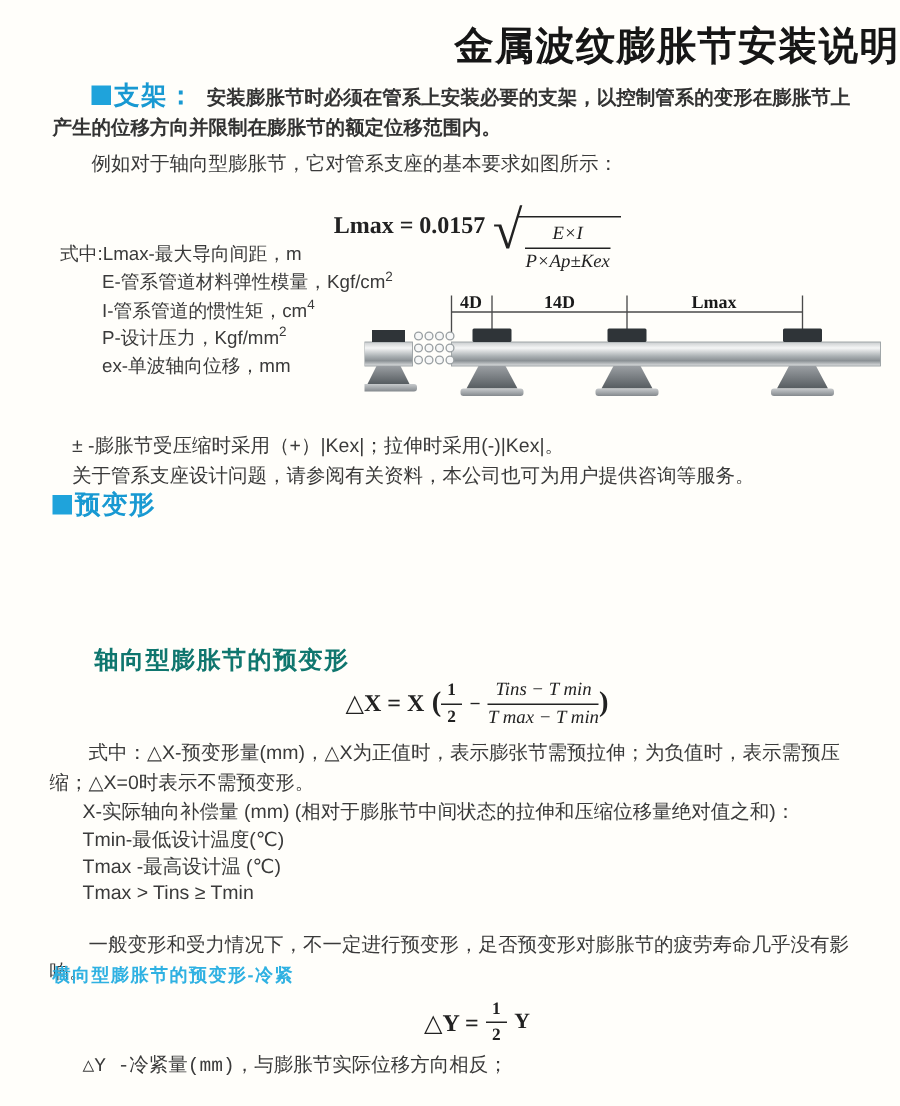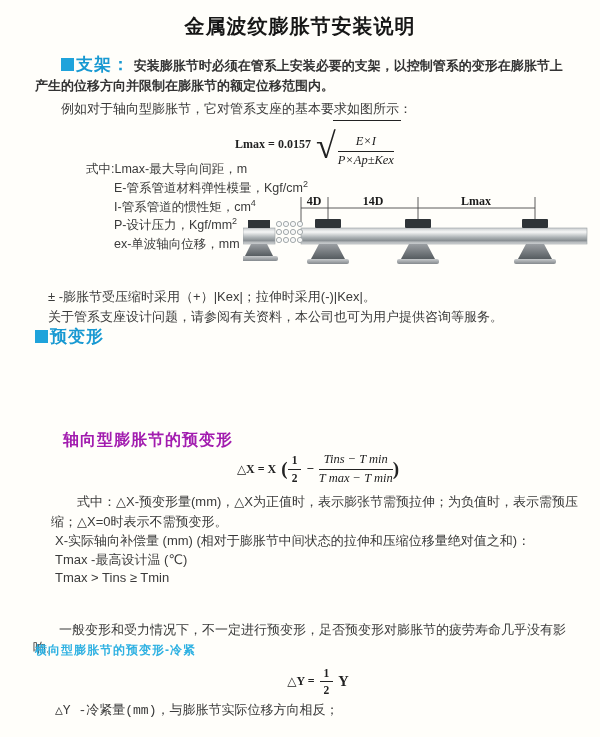--- a/index.html
+++ b/index.html
@@ -1,62 +1,62 @@
 <!DOCTYPE html>
 <html><head>
 <meta charset="utf-8">
 <style>
   html,body{margin:0;padding:0;background:#fffefa;}
   .page{position:relative;width:600px;height:737px;background:#fffefa;overflow:hidden;
         font-family:"Liberation Sans","DejaVu Sans",sans-serif;color:#3a3a3a;font-size:13px;}
   .abs{position:absolute;}
 
-  #title{top:13px;left:0;width:100%;text-align:center;font-size:20px;font-weight:bold;
+  #title{top:13px;left:0;width:100%;text-align:right;font-size:26px;font-weight:bold;
          color:#161616;letter-spacing:1px;}
 
   .sq{display:inline-block;width:13px;height:13px;background:#1fa3db;margin-right:2px;
       vertical-align:-1px;}
   .sec-heading{font-size:17px;font-weight:bold;color:#1899d2;line-height:1;letter-spacing:1px;}
 
-  #para1{top:56px;left:35px;width:534px;line-height:20px;text-indent:2em;font-weight:bold;color:#333;}
+  #para1{top:56px;left:35px;width:534px;line-height:20px;text-indent:2em;font-weight:bold;color:#333;font-family:Liberation Mono, monospace;}
   #example{top:100px;left:35px;width:534px;text-indent:2em;}
 
   
   .formula{left:0;width:100%;text-align:center;font-family:"Liberation Serif","DejaVu Serif",serif;color:#222;}
-  .f-pre{font-weight:bold;font-size:12px;margin-right:5px;vertical-align:middle;margin-left:36px;}
+  .f-pre{font-weight:bold;font-size:16px;margin-right:5px;vertical-align:middle;margin-left:36px;}
   .f-suf{font-weight:bold;font-size:14.5px;margin-left:5px;vertical-align:middle;}
   .frac{display:inline-block;text-align:center;font-size:12.5px;font-style:italic;
         line-height:1.25;vertical-align:middle;}
   .frac .fnum{display:block;border-bottom:1px solid #222;padding:0 4px 1px;}
   .frac .fden{display:block;padding-top:1px;}
   .frac.small{font-size:11.5px;font-style:normal;font-weight:bold;}
   .sqrt{display:inline-flex;align-items:center;vertical-align:middle;}
   .rad{font-size:36px;line-height:30px;font-weight:400;margin-right:-3px;transform:translateY(2px);}
-  .sqrt-body{border-top:1.6px solid #222;padding:13px 7px 0 5px;}
+  .sqrt-body{border-top:1.6px solid #222;padding:3px 7px 0 5px;margin-top:24px;}
   .paren{font-size:19px;vertical-align:middle;font-weight:bold;}
   .f-minus{vertical-align:middle;margin:0 5px;font-weight:bold;}
   #formula1{top:120px;}
   #formula2{top:452px;}
   #formula3{top:666px;}
 
   
   #vars{top:160px;left:40px;font-size:12.5px;}
-  .var-line{height:18.8px;margin-left:46px;}
+  .var-line{height:18.8px;}
   .var-line.indent{padding-left:28px;}
   sup{font-size:9px;}
 
   #pm-note{top:288px;left:48px;}
   #service-note{top:308px;left:48px;}
 
   #heading2{top:328px;left:35px;}
   #para2{top:352px;left:35px;width:536px;line-height:19.5px;text-indent:2em;}
 
-  .sub-heading{font-size:16px;font-weight:bold;color:#a21caf;letter-spacing:1px;}
+  .sub-heading{font-size:16px;font-weight:bold;color:#0f766e;letter-spacing:1px;}
   #axial-heading{top:430px;left:63px;}
-  #explain{top:492px;left:51px;width:536px;line-height:19.5px;text-indent:2em;}
+  #explain{top:492px;left:33px;width:536px;line-height:19.5px;text-indent:2em;}
   #x-note{top:532px;left:55px;}
   #temps{top:551px;left:55px;line-height:17.5px;}
   #general-note{top:621px;left:33px;width:536px;text-indent:2em;}
 
   #lateral-heading{top:642px;left:35px;font-size:12px;color:#2fb1e2;}
   #lateral-note{top:701px;left:55px;font-family:Liberation Mono, monospace;}
 
   #diagram{top:192px;left:243px;}
   .dim-label{font-family:"Liberation Serif","DejaVu Serif",serif;font-weight:bold;font-size:12px;fill:#1a1a1a;}
 </style>
@@ -171,20 +171,21 @@
   <div class="abs sub-heading" id="axial-heading">轴向型膨胀节的预变形</div>
 
   <div class="abs formula" id="formula2">
     <span class="f-pre">△X = X</span><span class="paren">(</span><span class="frac small"><span class="fnum">1</span><span class="fden">2</span></span><span class="f-minus">−</span><span class="frac"><span class="fnum">Tins − T min</span><span class="fden">T max − T min</span></span><span class="paren">)</span>
   </div>
 
   <div class="abs" id="explain">式中：△X-预变形量(mm)，△X为正值时，表示膨张节需预拉伸；为负值时，表示需预压缩；△X=0时表示不需预变形。</div>
   <div class="abs" id="x-note">X-实际轴向补偿量 (mm) (相对于膨胀节中间状态的拉伸和压缩位移量绝对值之和)：</div>
 
   <div class="abs" id="temps">
+    <div>Tmin-最低设计温度(℃)</div>
     <div>Tmax -最高设计温 (℃)</div>
     <div>Tmax &gt; Tins ≥ Tmin</div>
   </div>
 
   <div class="abs" id="general-note">一般变形和受力情况下，不一定进行预变形，足否预变形对膨胀节的疲劳寿命几乎没有影响。</div>
 
   <div class="abs sub-heading" id="lateral-heading">横向型膨胀节的预变形-冷紧</div>
 
   <div class="abs formula" id="formula3">
     <span class="f-pre">△Y =</span><span class="frac small"><span class="fnum">1</span><span class="fden">2</span></span><span class="f-suf">Y</span>

